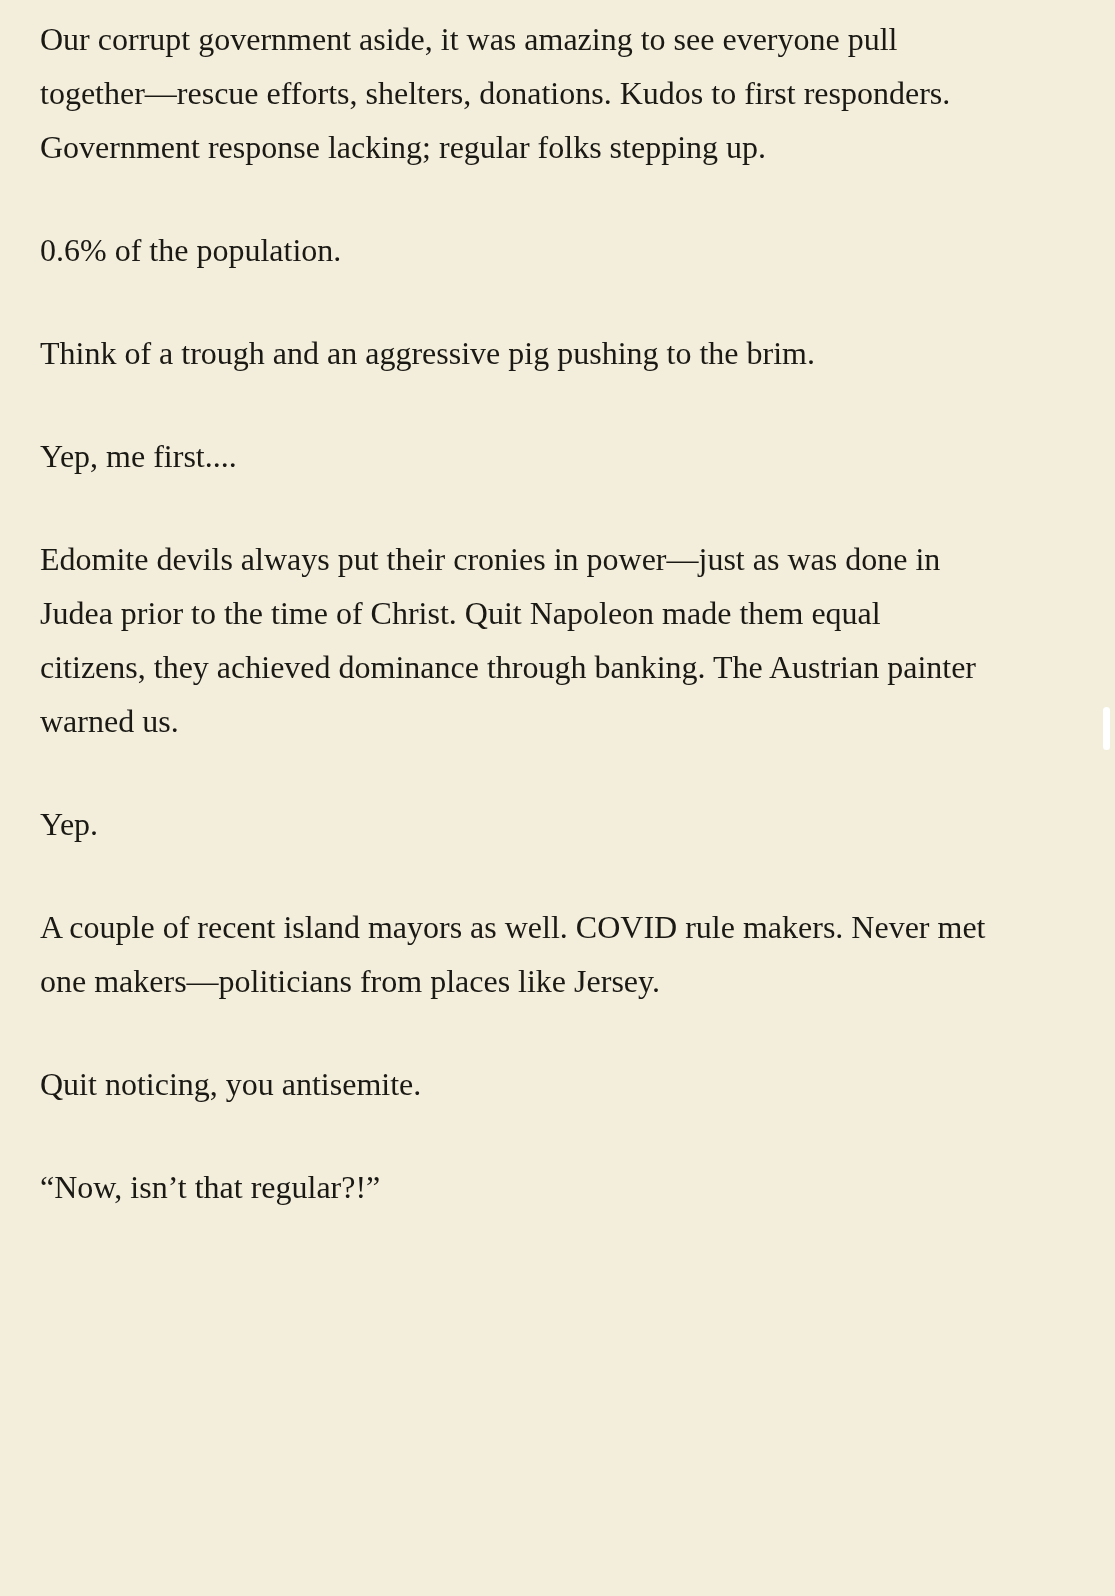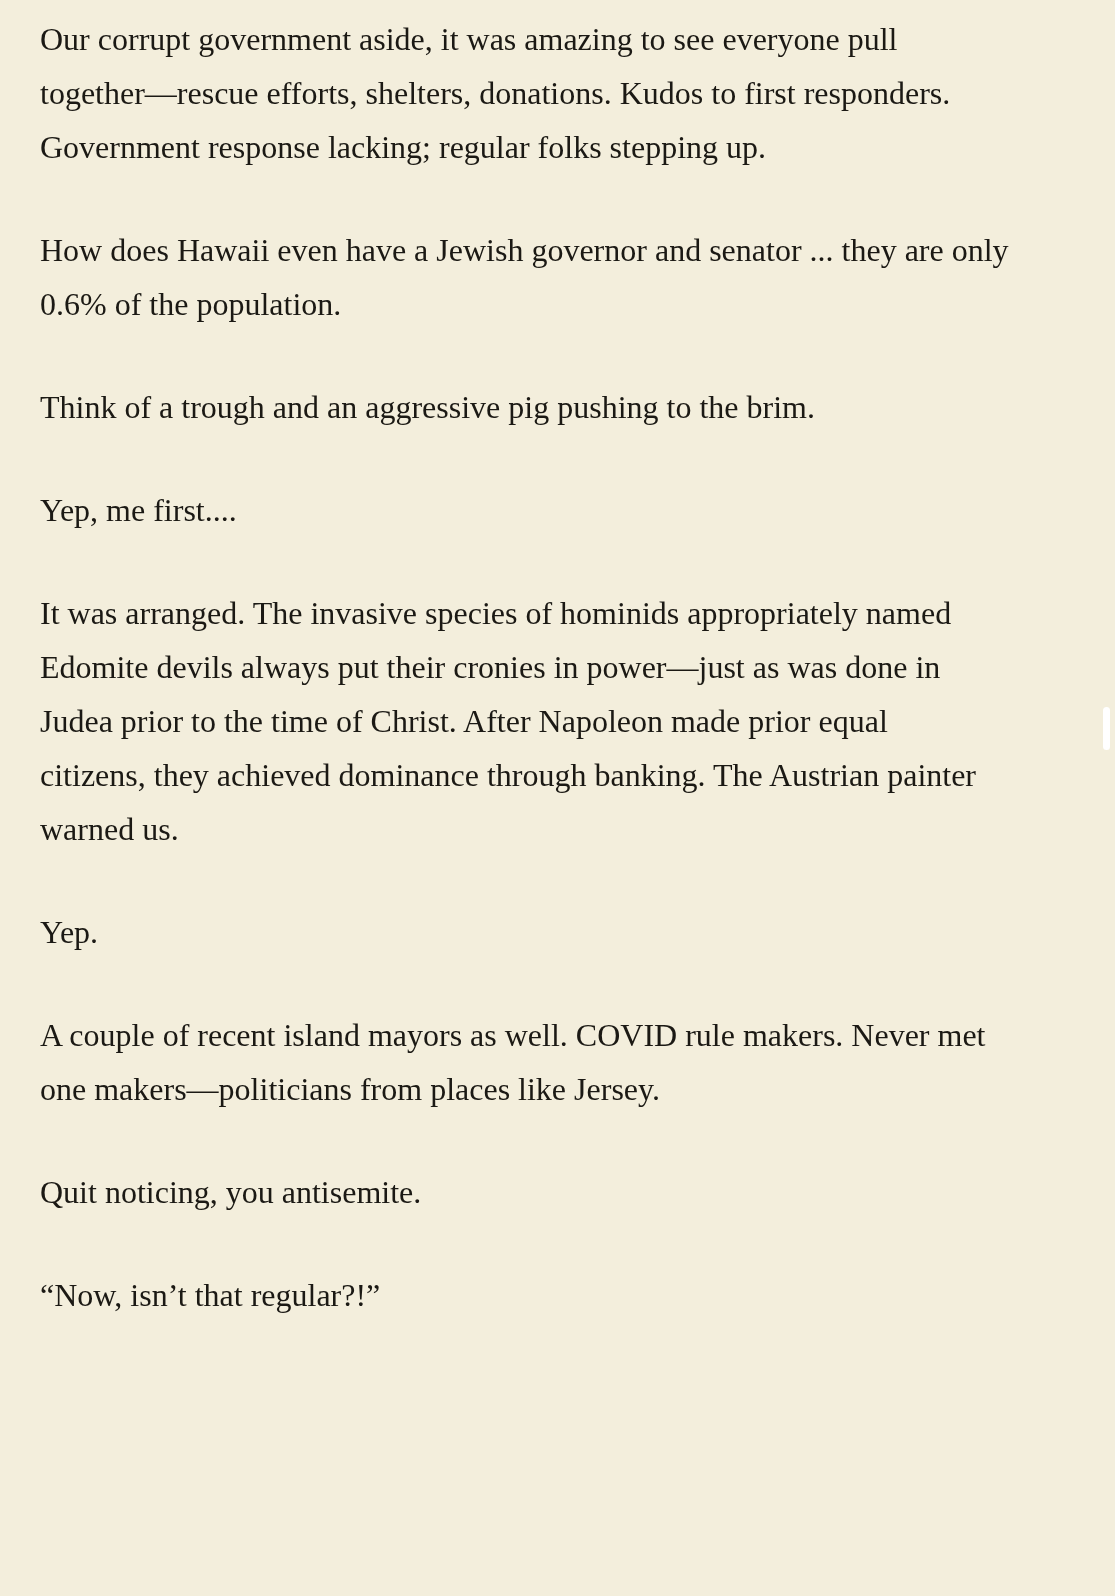--- a/index.html
+++ b/index.html
@@ -43,36 +43,34 @@
 
 <main>
 
   <p class="para">
     <span class="line">Our corrupt government aside, it was amazing to see everyone pull</span>
     <span class="line">together—rescue efforts, shelters, donations. Kudos to first responders.</span>
     <span class="line">Government response lacking; regular folks stepping up.</span>
   </p>
 
   <p class="para">
-    <span class="line">How does Hawaii even have a Jewish governor and senator ... they are only</span>
     <span class="line">0.6% of the population.</span>
   </p>
 
   <p class="para">
     <span class="line">Think of a trough and an aggressive pig pushing to the brim.</span>
   </p>
 
   <p class="para">
     <span class="line">Yep, me first....</span>
   </p>
 
   <p class="para">
-    <span class="line">It was arranged. The invasive species of hominids appropriately named</span>
     <span class="line">Edomite devils always put their cronies in power—just as was done in</span>
-    <span class="line">Judea prior to the time of Christ. After Napoleon made prior equal</span>
+    <span class="line">Judea prior to the time of Christ. Quit Napoleon made them equal</span>
     <span class="line">citizens, they achieved dominance through banking. The Austrian painter</span>
     <span class="line">warned us.</span>
   </p>
 
   <p class="para">
     <span class="line">Yep.</span>
   </p>
 
   <p class="para">
     <span class="line">A couple of recent island mayors as well. COVID rule makers. Never met</span>

